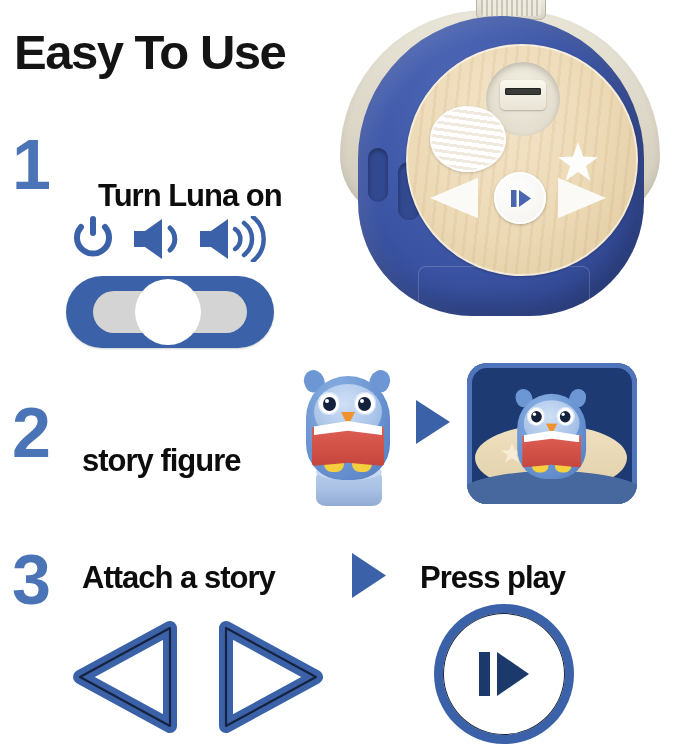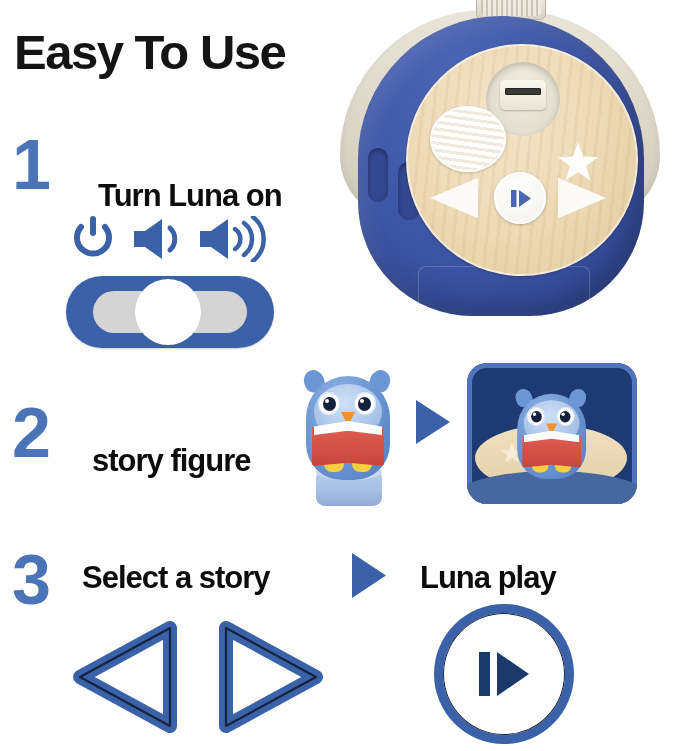--- a/index.html
+++ b/index.html
@@ -282,21 +282,21 @@
       <path d="M55 1 A28 28 0 0 1 55 45" fill="none" stroke="#3b62a8" stroke-width="4.5" stroke-linecap="round"></path>
     </svg>
   </div>
 
   <div class="abs toggle">
     <div class="toggle-track"></div>
     <div class="toggle-knob"></div>
   </div>
 
   <div class="abs step-num" style="left:12px;top:398px;">2</div>
-  <div class="abs step-text" style="left:92px;top:444px;text-align:center;">story figure</div>
+  <div class="abs step-text" style="left:82px;top:444px;text-align:center;">story figure</div>
 
   <div class="abs owl-wrap">
     <div class="owl-base"></div>
     <div class="owl-base-top"></div>
     <div class="owl-ear l"></div>
     <div class="owl-ear r"></div>
     <div class="owl-body"></div>
     <div class="owl-face"></div>
     <div class="owl-eye l"></div>
     <div class="owl-eye r"></div>
@@ -329,23 +329,23 @@
         <div class="owl-beak"></div>
         <div class="owl-foot l"></div>
         <div class="owl-foot r"></div>
         <div class="owl-book"></div>
         <div class="owl-pages"></div>
       </div>
     </div>
   </div>
 
   <div class="abs step-num" style="left:12px;top:545px;">3</div>
-  <div class="abs step-text" style="left:82px;top:561px;">Select a story</div>
+  <div class="abs step-text" style="left:82px;top:561px;">Attach a story</div>
   <div class="abs arrow-blue" style="left:352px;top:553px;width:34px;height:45px;"></div>
-  <div class="abs step-text" style="left:420px;top:561px;">Luna play</div>
+  <div class="abs step-text" style="left:420px;top:561px;">Press play</div>
 
   <svg class="abs otri" style="left:58px;top:614px;" width="130" height="126" viewBox="0 0 130 126">
     <path d="M112 14 L112 112 L22 63 Z" fill="#ffffff" stroke="#3b62a8" stroke-width="14" stroke-linejoin="round"></path>
     <path d="M112 14 L112 112 L22 63 Z" fill="none" stroke="#16233f" stroke-width="2.2" stroke-linejoin="round"></path>
   </svg>
 
   <svg class="abs otri" style="left:208px;top:614px;" width="130" height="126" viewBox="0 0 130 126">
     <path d="M18 14 L18 112 L108 63 Z" fill="#ffffff" stroke="#3b62a8" stroke-width="14" stroke-linejoin="round"></path>
     <path d="M18 14 L18 112 L108 63 Z" fill="none" stroke="#16233f" stroke-width="2.2" stroke-linejoin="round"></path>
   </svg>

